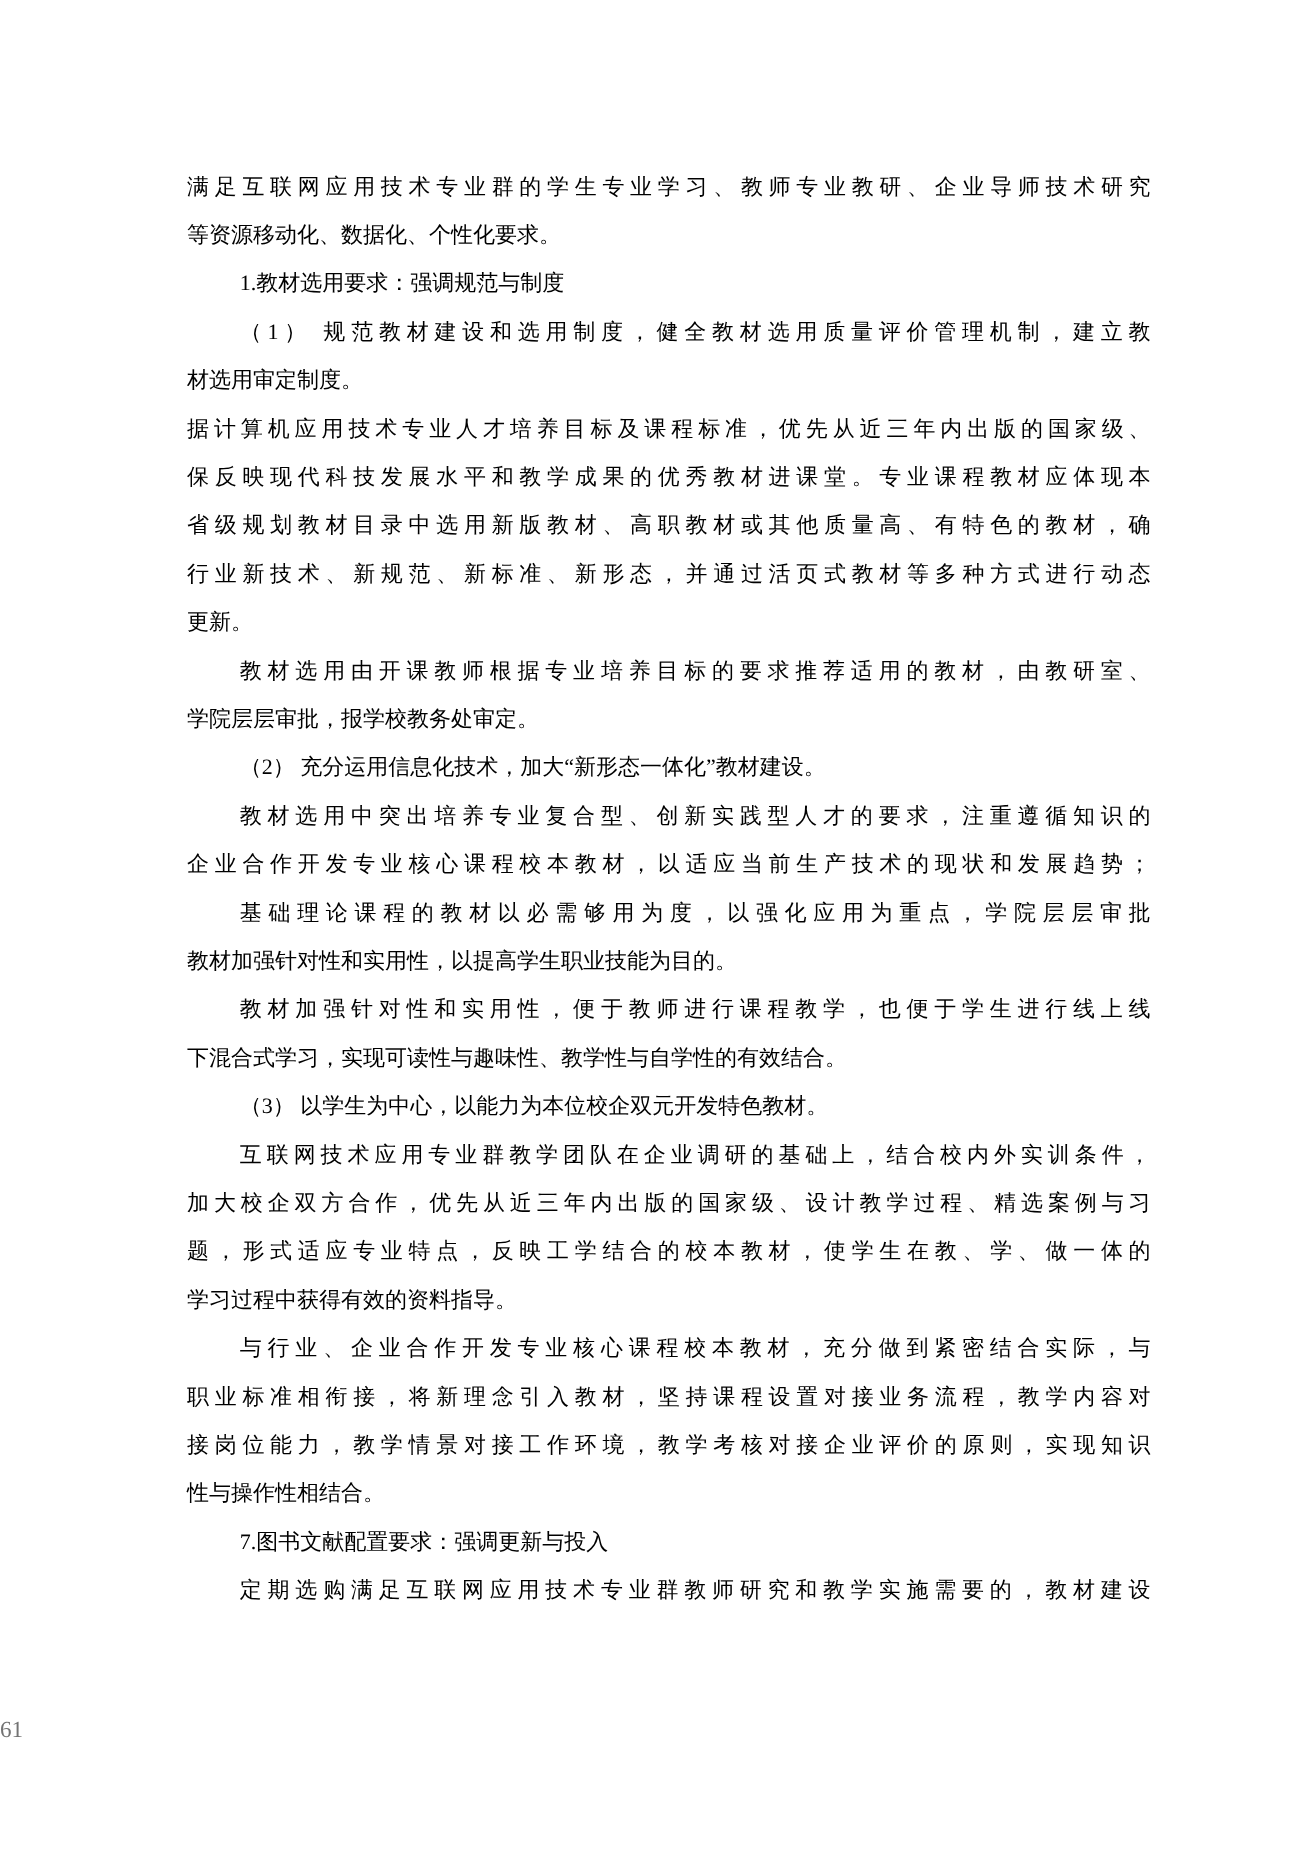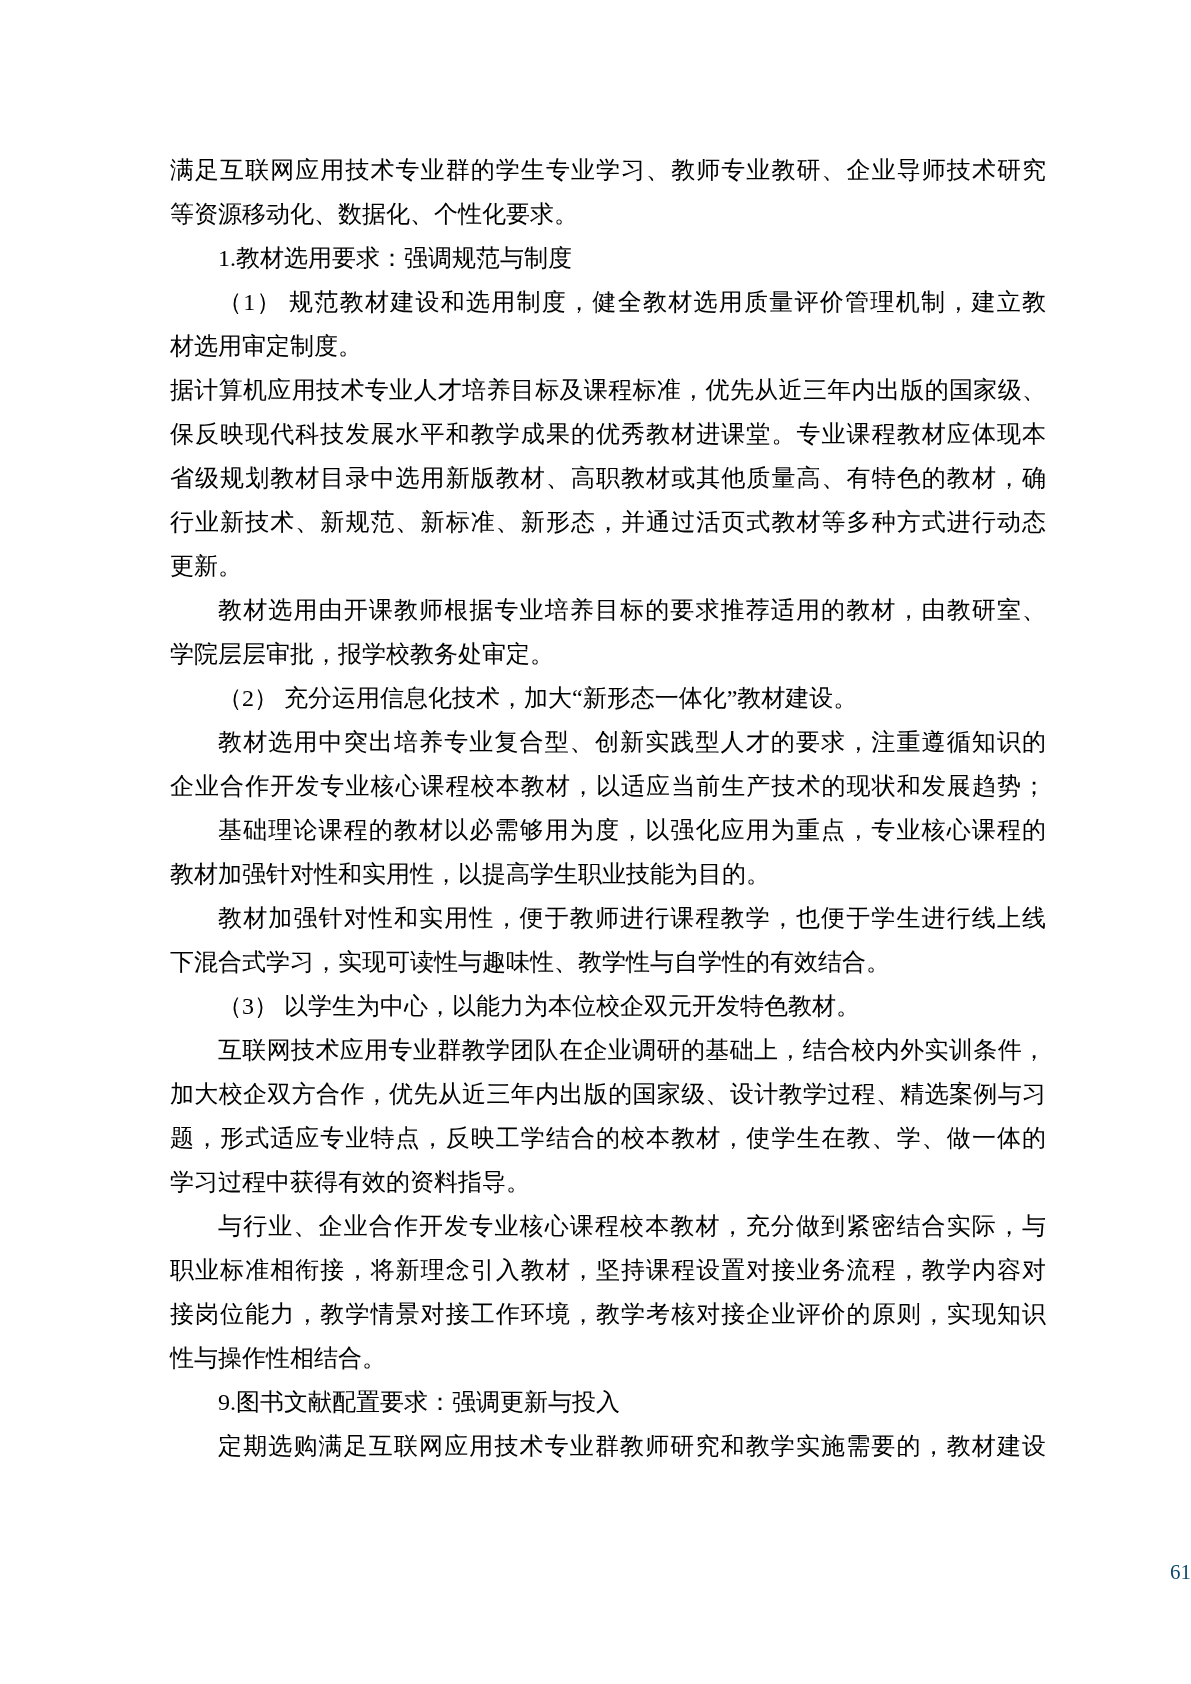--- a/index.html
+++ b/index.html
@@ -14,41 +14,41 @@
     background: #ffffff;
     overflow: hidden;
   }
   .content {
     position: absolute;
     left: 170px;
     top: 148px;
     width: 876px;
     color: #000000;
     font-family: "Liberation Serif", "DejaVu Serif", serif;
-    font-size: 24px;
+    font-size: 20px;
     line-height: 44px;
   }
   .ln {
     height: 44px;
     white-space: normal;
   }
   .ln.ind {
     text-indent: 48px;
   }
   .ln.fl {
     text-align: justify;
     text-align-last: justify;
   }
   .folio {
     position: absolute;
     top: 1560px;
     left: 0;
     width: 100%;
-    text-align: right;
-    color: #0c4a6e;
+    text-align: left;
+    color: #737373;
     font-family: "Liberation Serif", "DejaVu Serif", serif;
     font-size: 21px;
     line-height: 24px;
   }
 </style>
 </head>
 <body>
 
 <div class="page">
   <div class="content">
@@ -60,30 +60,30 @@
     <div class="ln fl">据计算机应用技术专业人才培养目标及课程标准，优先从近三年内出版的国家级、</div>
     <div class="ln fl">保反映现代科技发展水平和教学成果的优秀教材进课堂。专业课程教材应体现本</div>
     <div class="ln fl">省级规划教材目录中选用新版教材、高职教材或其他质量高、有特色的教材，确</div>
     <div class="ln fl">行业新技术、新规范、新标准、新形态，并通过活页式教材等多种方式进行动态</div>
     <div class="ln">更新。</div>
     <div class="ln ind fl">教材选用由开课教师根据专业培养目标的要求推荐适用的教材，由教研室、</div>
     <div class="ln">学院层层审批，报学校教务处审定。</div>
     <div class="ln ind">（2） 充分运用信息化技术，加大“新形态一体化”教材建设。</div>
     <div class="ln ind fl">教材选用中突出培养专业复合型、创新实践型人才的要求，注重遵循知识的</div>
     <div class="ln fl">企业合作开发专业核心课程校本教材，以适应当前生产技术的现状和发展趋势；</div>
-    <div class="ln ind fl">基础理论课程的教材以必需够用为度，以强化应用为重点，专业核心课程的</div>
+    <div class="ln ind fl">基础理论课程的教材以必需够用为度，以强化应用为重点，学院层层审批</div>
     <div class="ln">教材加强针对性和实用性，以提高学生职业技能为目的。</div>
     <div class="ln ind fl">教材加强针对性和实用性，便于教师进行课程教学，也便于学生进行线上线</div>
     <div class="ln">下混合式学习，实现可读性与趣味性、教学性与自学性的有效结合。</div>
     <div class="ln ind">（3） 以学生为中心，以能力为本位校企双元开发特色教材。</div>
     <div class="ln ind fl">互联网技术应用专业群教学团队在企业调研的基础上，结合校内外实训条件，</div>
     <div class="ln fl">加大校企双方合作，优先从近三年内出版的国家级、设计教学过程、精选案例与习</div>
     <div class="ln fl">题，形式适应专业特点，反映工学结合的校本教材，使学生在教、学、做一体的</div>
     <div class="ln">学习过程中获得有效的资料指导。</div>
     <div class="ln ind fl">与行业、企业合作开发专业核心课程校本教材，充分做到紧密结合实际，与</div>
     <div class="ln fl">职业标准相衔接，将新理念引入教材，坚持课程设置对接业务流程，教学内容对</div>
     <div class="ln fl">接岗位能力，教学情景对接工作环境，教学考核对接企业评价的原则，实现知识</div>
     <div class="ln">性与操作性相结合。</div>
-    <div class="ln ind">9.图书文献配置要求：强调更新与投入</div>
+    <div class="ln ind">7.图书文献配置要求：强调更新与投入</div>
     <div class="ln ind fl">定期选购满足互联网应用技术专业群教师研究和教学实施需要的，教材建设</div>
   </div>
   <div class="folio">61</div>
 </div>
 
 </body></html>

